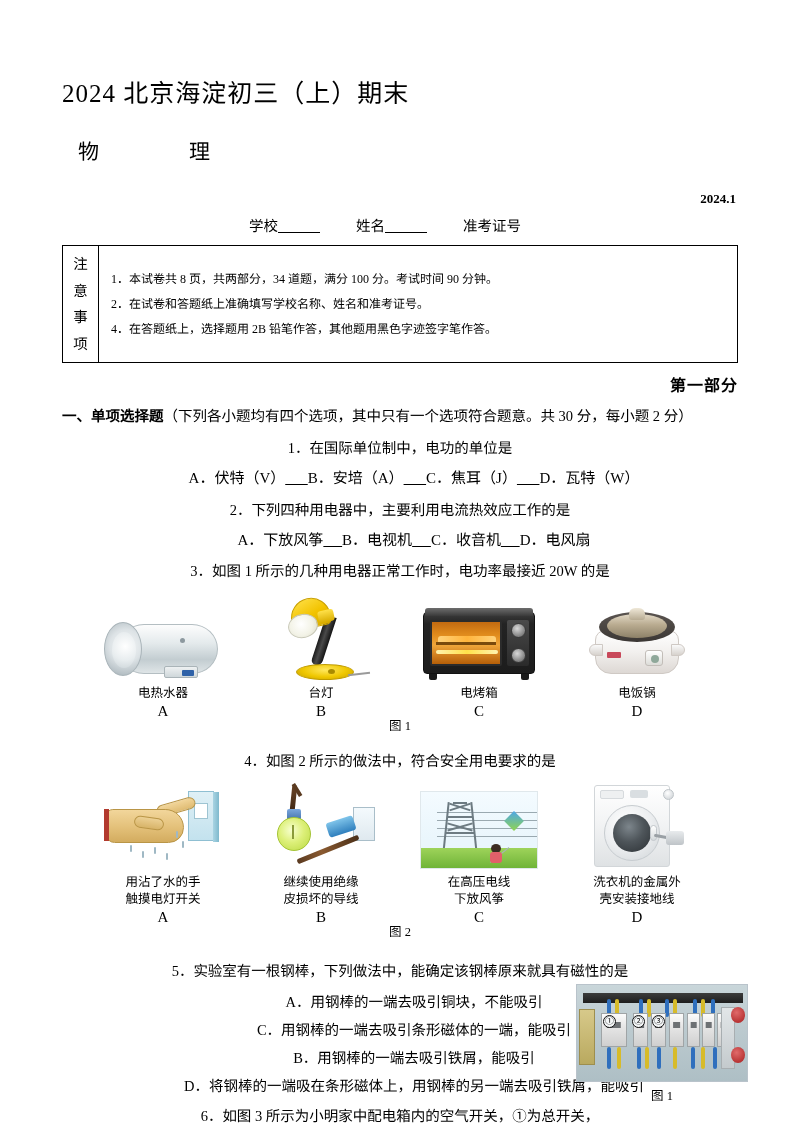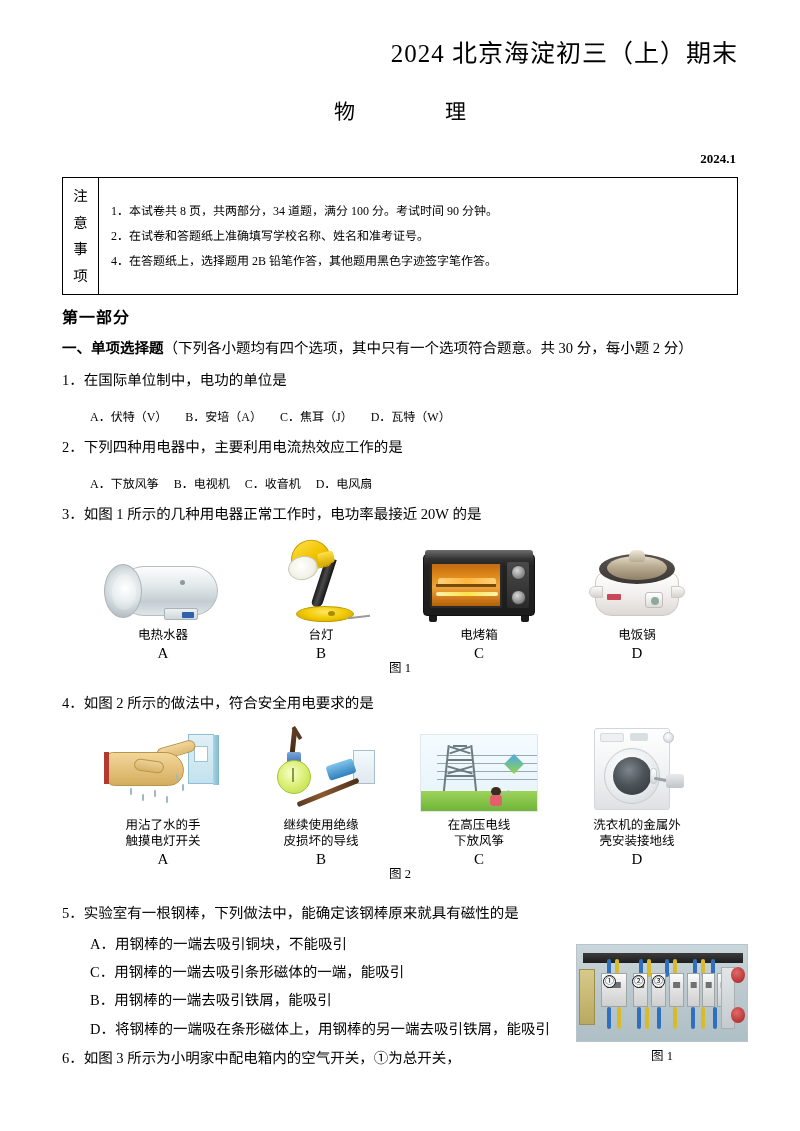--- a/index.html
+++ b/index.html
@@ -16,29 +16,28 @@
   }
   .page {
     position: relative;
     width: 800px;
     height: 1131px;
     padding: 0 62px;
   }
 
   
   .doc-title {
-    text-align: right;
+    text-align: left;
     font-size: 25px;
     font-weight: 400;
     letter-spacing: 1px;
-    margin-top: 39px;
+    margin-top: 79px;
     line-height: 1.2;
   }
   .doc-subject {
-    text-align: center;
     font-size: 21px;
     letter-spacing: 16px;
     margin-top: 26px;
     padding-left: 16px;
   }
   .doc-date {
     text-align: right;
     font-size: 13px;
     font-weight: bold;
     font-family: "Liberation Serif", serif;
@@ -86,45 +85,47 @@
   }
   .notice-items li {
     list-style: none;
     font-size: 12px;
     line-height: 25px;
     white-space: nowrap;
   }
 
   
   .part-title {
-    text-align: left;
+    text-align: right;
     font-size: 16px;
     font-weight: bold;
     margin-top: 9px;
     letter-spacing: 1px;
   }
   .sec-head {
     font-size: 14.5px;
     margin-top: 9px;
     line-height: 1.65;
   }
   .sec-head b { font-weight: bold; }
 
   
   .q {
     font-size: 14.5px;
     line-height: 1.62;
     margin-top: 8px;
+    text-align: center;
   }
   .q-stem { white-space: nowrap; }
   .opts-inline {
-    margin-top: 16px;
+    margin-top: 6px;
     padding-left: 28px;
-    font-size: 12px;
+    font-size: 15px;
     white-space: nowrap;
+    text-decoration: underline;
   }
   .opts-inline .opt { display: inline-block; }
   .opts-block { margin-top: 4px; padding-left: 28px; }
   .opts-block .opt {
     font-size: 14.5px;
     line-height: 1.95;
     white-space: nowrap;
   }
 
   
@@ -581,20 +582,23 @@
 </style>
 </head>
 <body>
 
 <div class="page">
 
   <div class="doc-title">2024 北京海淀初三（上）期末</div>
   <div class="doc-subject">物　　理</div>
   <div class="doc-date">2024.1</div>
 
+  <div class="id-line">
+    <span>学校</span><span class="blank"></span><span class="gap"></span><span>姓名</span><span class="blank"></span><span class="gap"></span><span>准考证号</span>
+  </div>
 
   <div class="notice">
     <div class="notice-label">
       <span>注</span>
       <span>意</span>
       <span>事</span>
       <span>项</span>
     </div>
     <ul class="notice-items">
       <li>1．本试卷共 8 页，共两部分，34 道题，满分 100 分。考试时间 90 分钟。</li>

